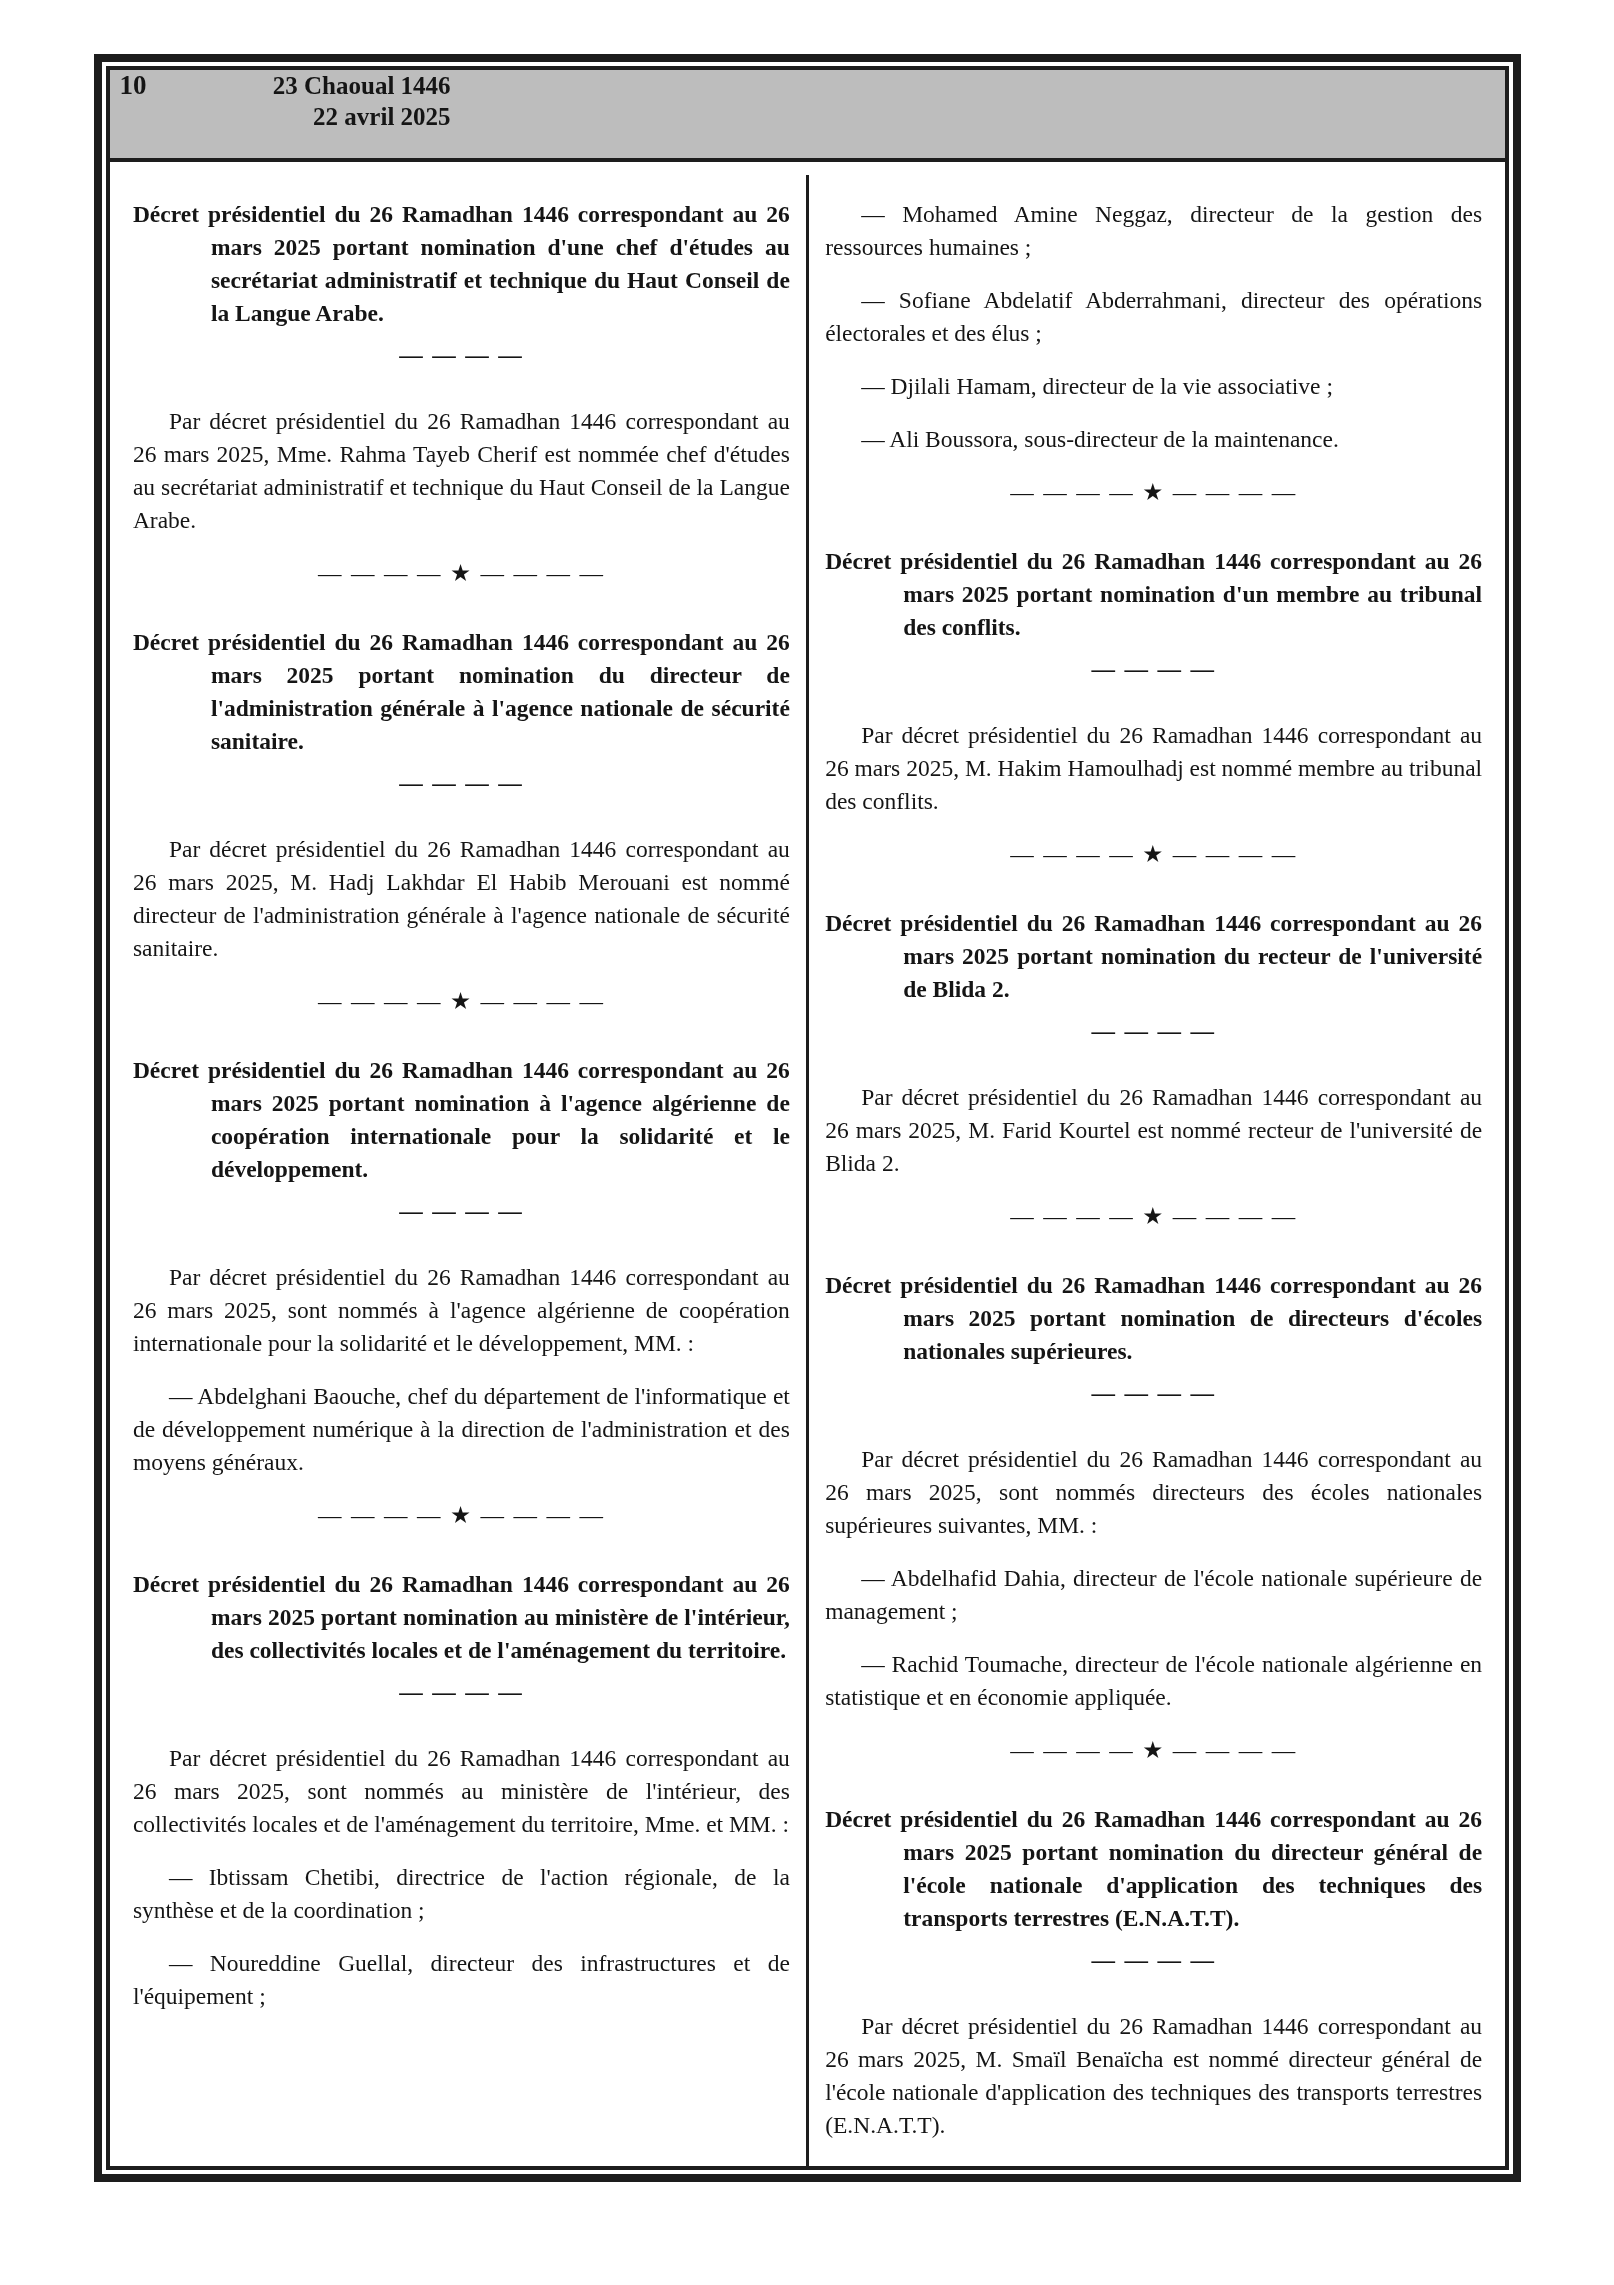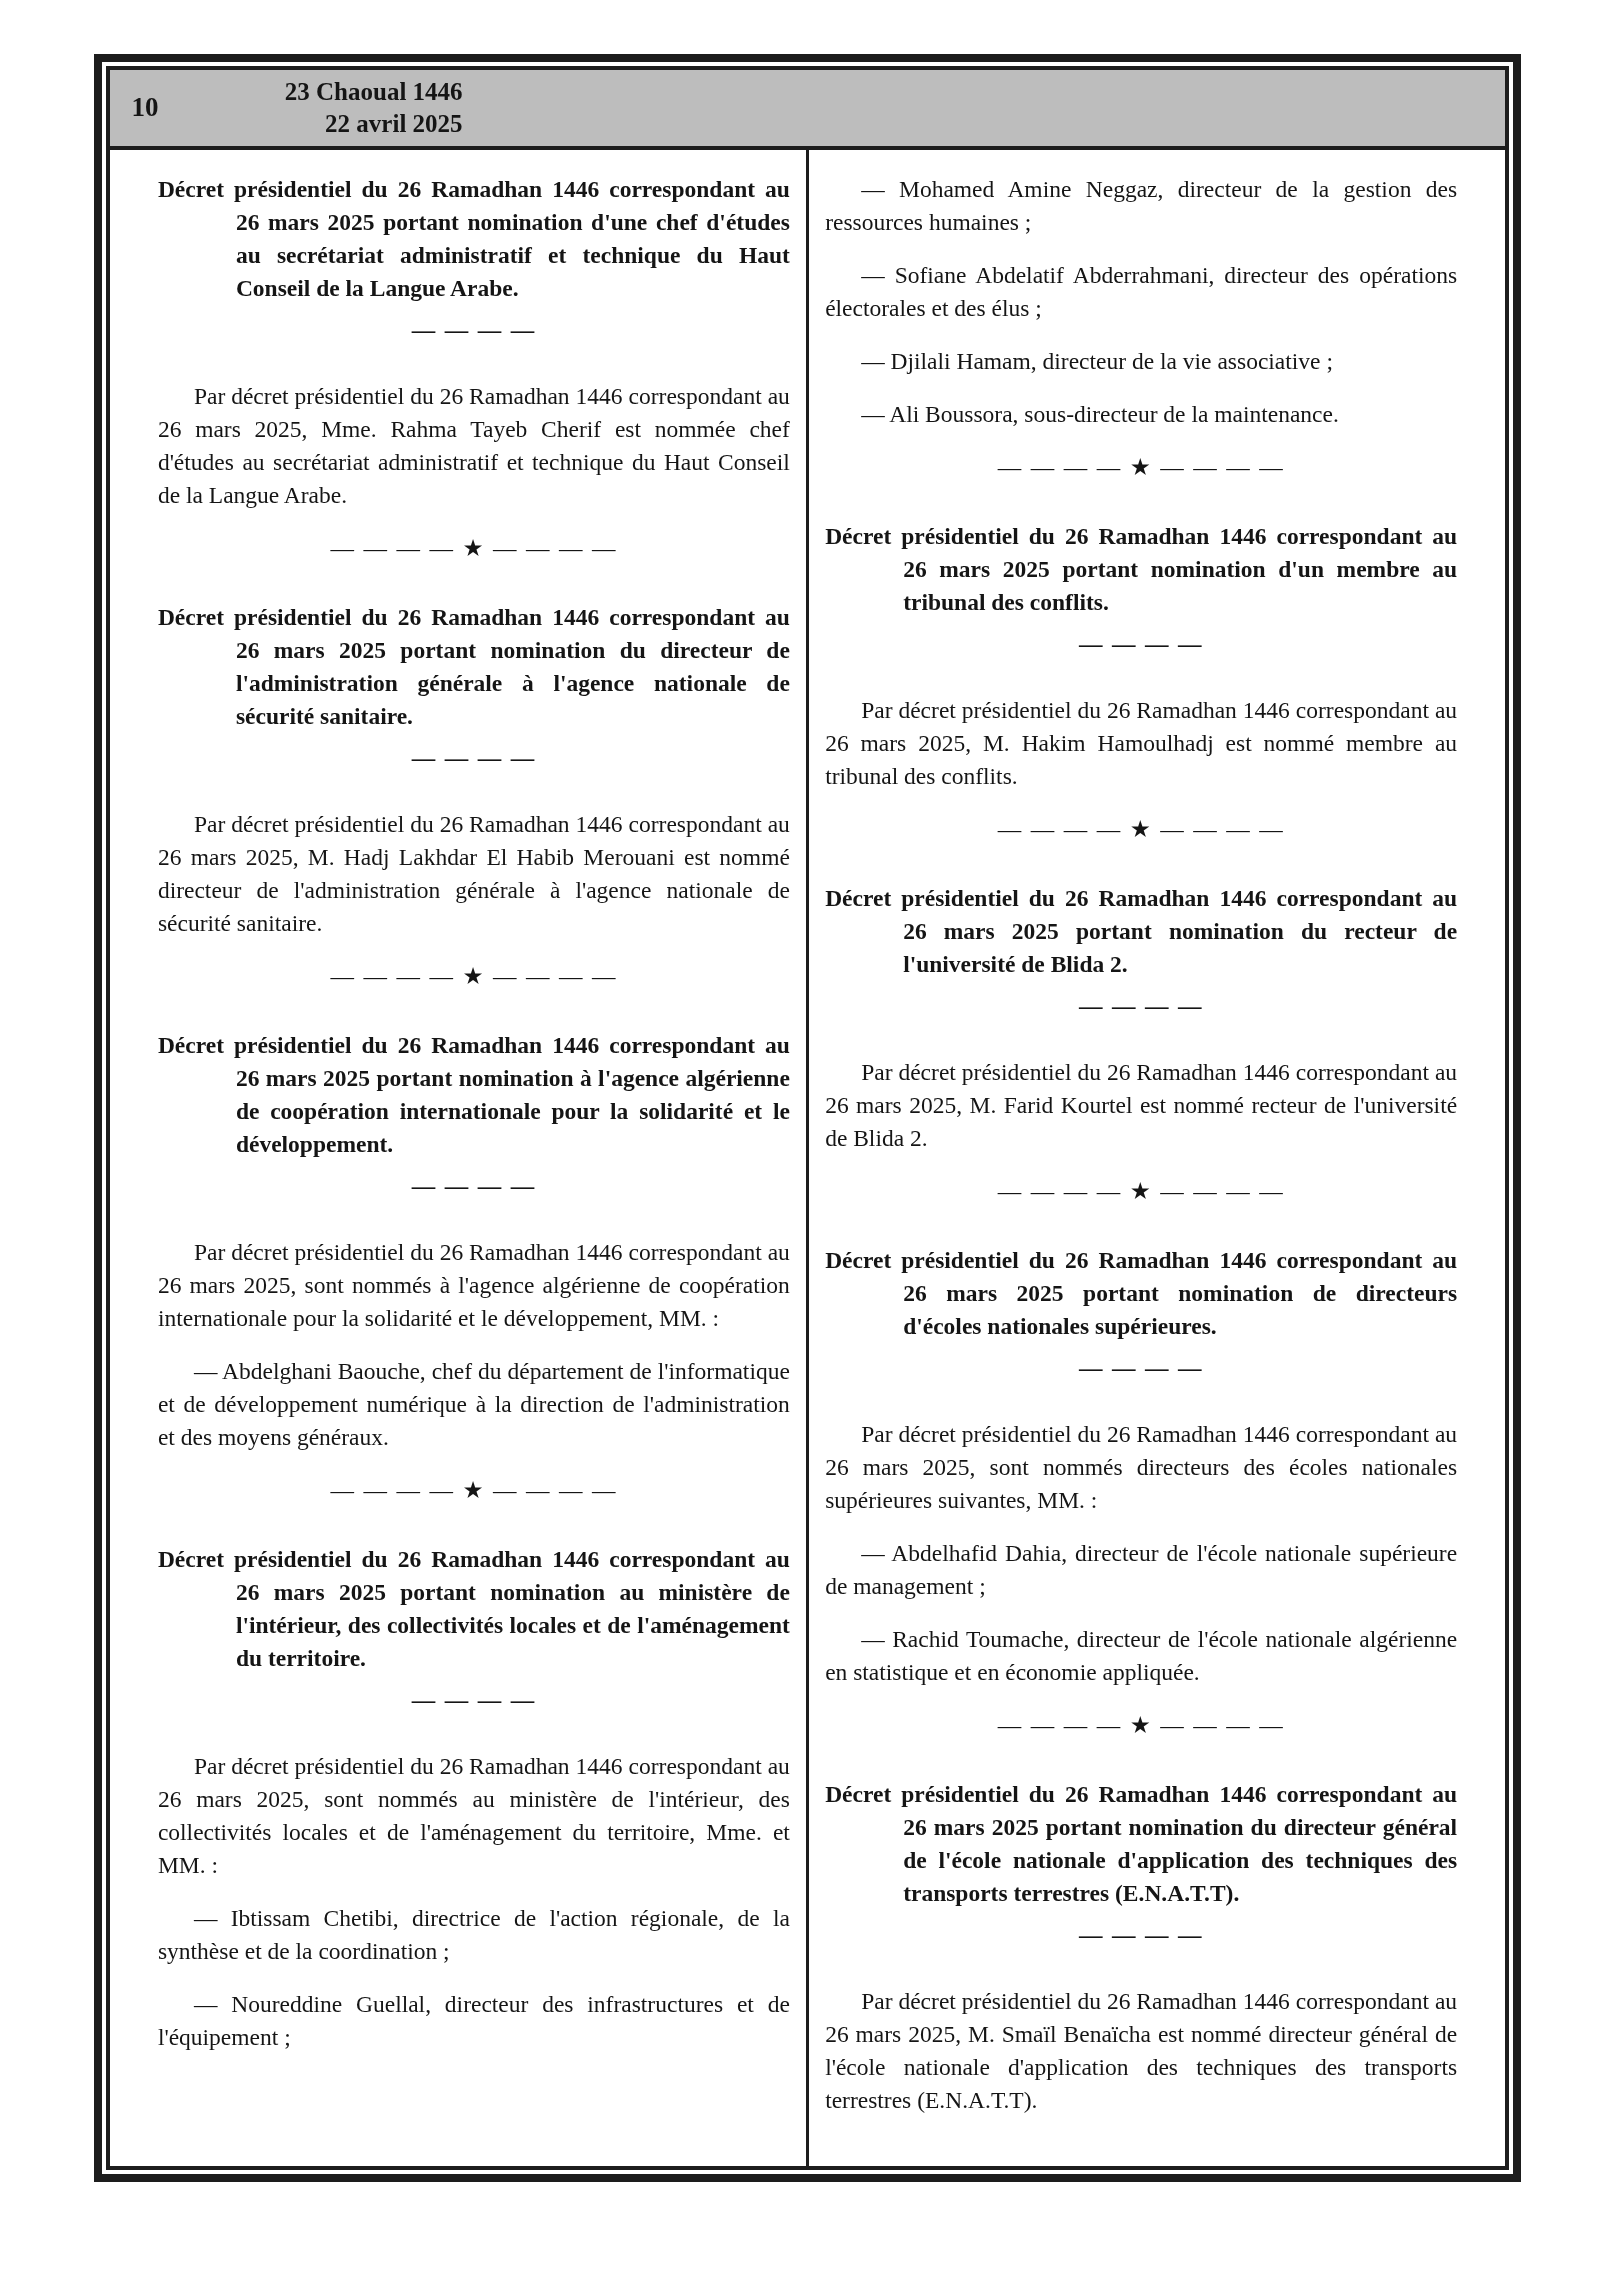--- a/index.html
+++ b/index.html
@@ -29,27 +29,27 @@
     box-sizing: border-box;
     width: 100%;
     height: 100%;
     border: 4.5px solid #1d1d1d;
     display: flex;
     flex-direction: column;
     overflow: hidden;
   }
   .header-band {
     flex: 0 0 auto;
-    height: 80px;
+    height: 92px;
     box-sizing: border-box;
     background: #bdbdbd;
     border-bottom: 4.5px solid #1d1d1d;
     display: flex;
-    align-items: center;
-    padding: 0 22px;
+    align-items: flex-start;
+    padding: 0 10px;
   }
   .page-number {
     width: 109px;
     font-weight: bold;
     font-size: 27px;
   }
   .journal-title {
     flex: 1;
     text-align: center;
     font-weight: bold;
@@ -60,22 +60,23 @@
     width: 222px;
     text-align: right;
     font-weight: bold;
     font-size: 25px;
     line-height: 1.27;
   }
   .content {
     flex: 1;
     min-height: 0;
     display: flex;
-    padding: 0 32px;
+    padding: 0 7px;
     box-sizing: border-box;
+    margin-top: 13px;
   }
   .col {
     flex: 1;
     box-sizing: border-box;
     padding: 23.5px 16.3px 0 16.3px;
     font-size: 23.5px;
     line-height: 33px;
     text-align: justify;
   }
   .col-divider {

